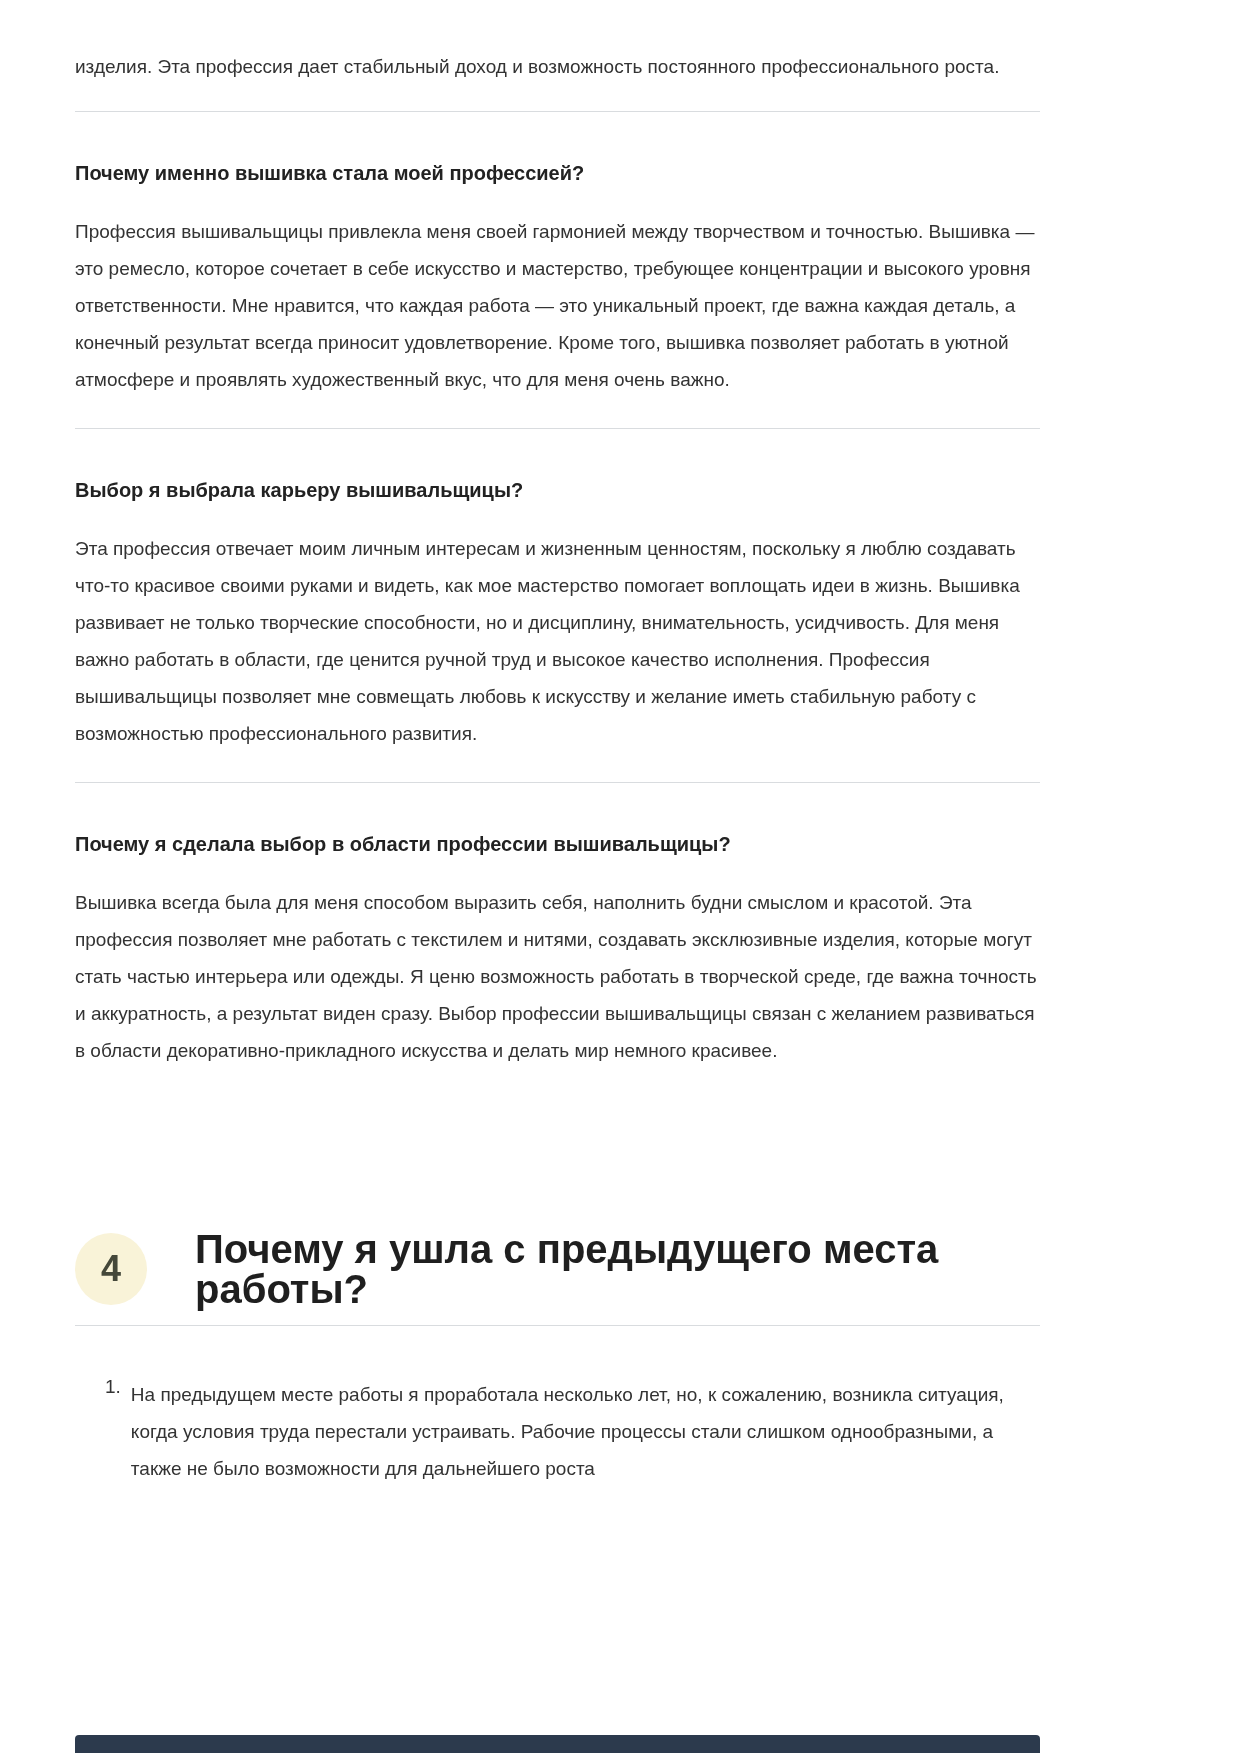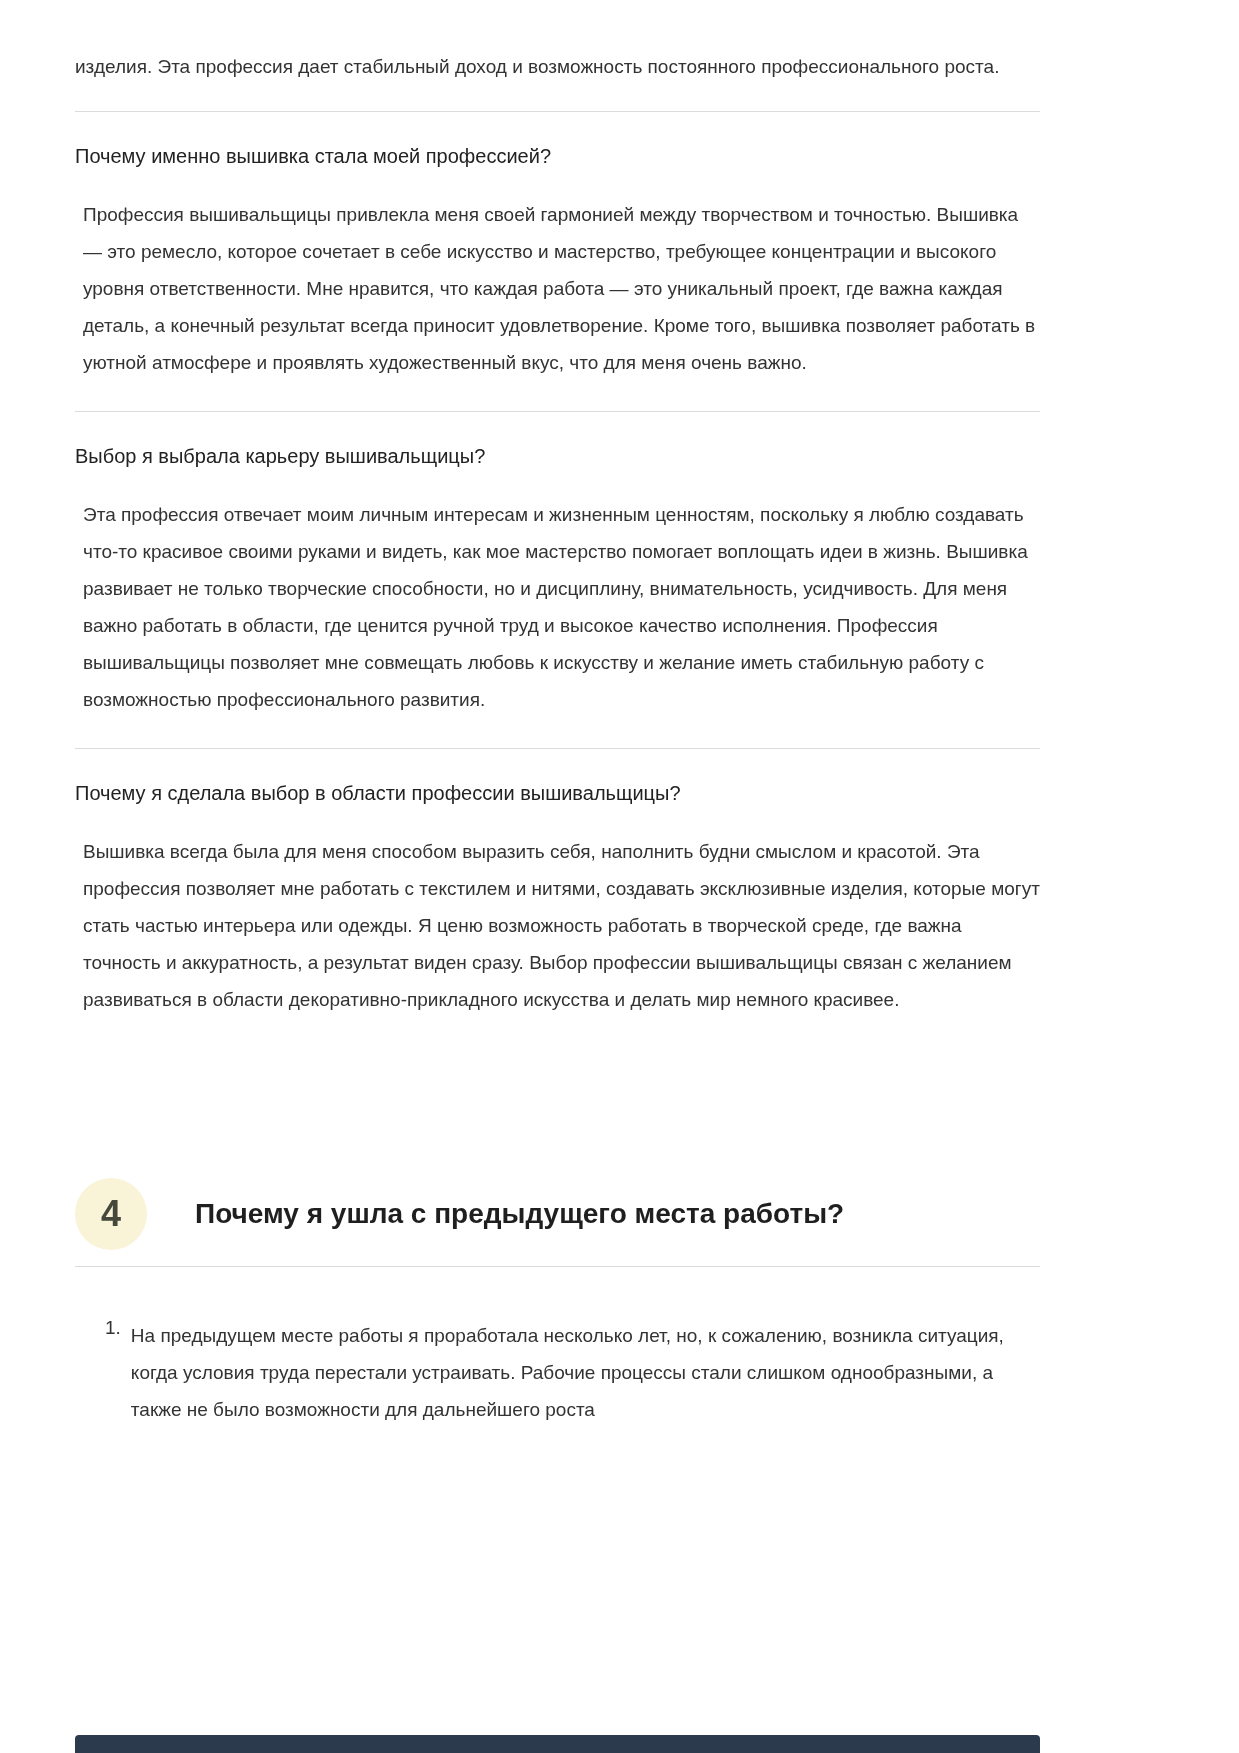--- a/index.html
+++ b/index.html
@@ -26,28 +26,28 @@
   }
 
   .divider {
     border: none;
     border-top: 1px solid #d9dcdf;
     margin: 26px 0;
   }
 
   .q-heading {
     font-size: 20px;
-    font-weight: normal;
+    font-weight: bold;
     color: #222222;
-    margin: 30px 0 0 0;
+    margin: 47px 0 0 0;
     line-height: 28px;
   }
 
   .section p.body-text {
-    margin: 26px 0 30px 8px;
+    margin: 26px 0 30px 0;
   }
 
   .intro {
     margin-bottom: 4px;
   }
 
   
   .chapter-header {
     display: flex;
     align-items: center;
@@ -63,21 +63,21 @@
     background: #f9f3d8;
     display: flex;
     align-items: center;
     justify-content: center;
     font-size: 36px;
     font-weight: bold;
     color: #45483a;
   }
 
   .chapter-title {
-    font-size: 28px;
+    font-size: 40px;
     font-weight: bold;
     color: #1f1f1f;
     line-height: 40px;
   }
 
   .chapter-divider {
     margin-top: 16px;
     margin-bottom: 0;
   }
 

